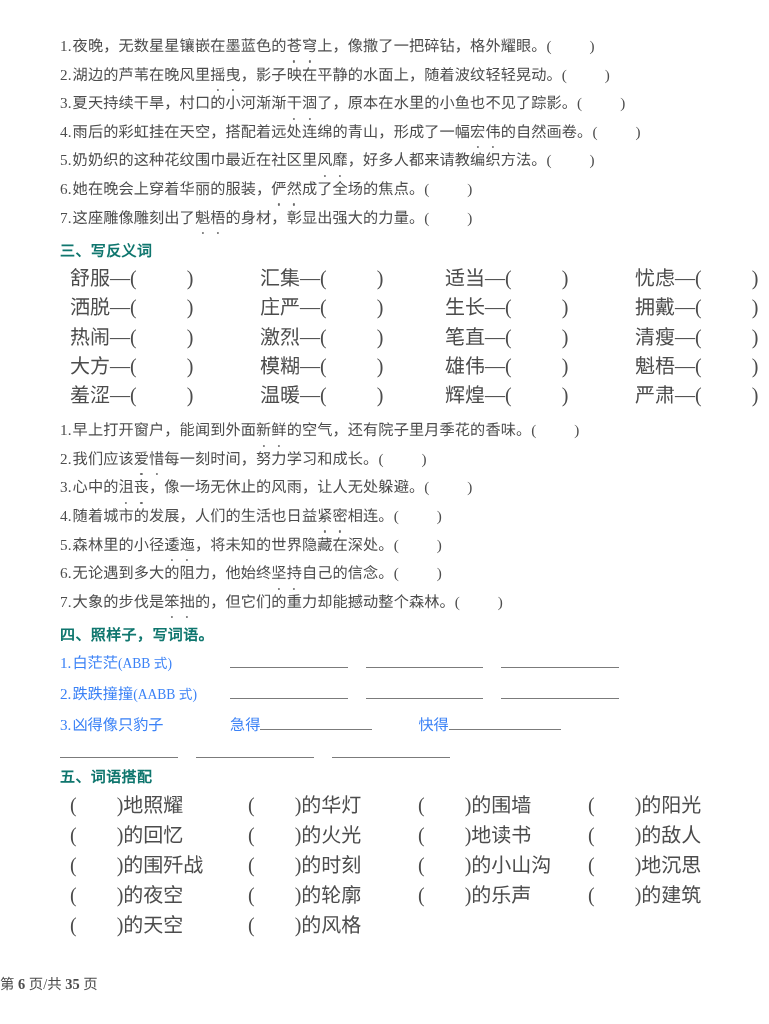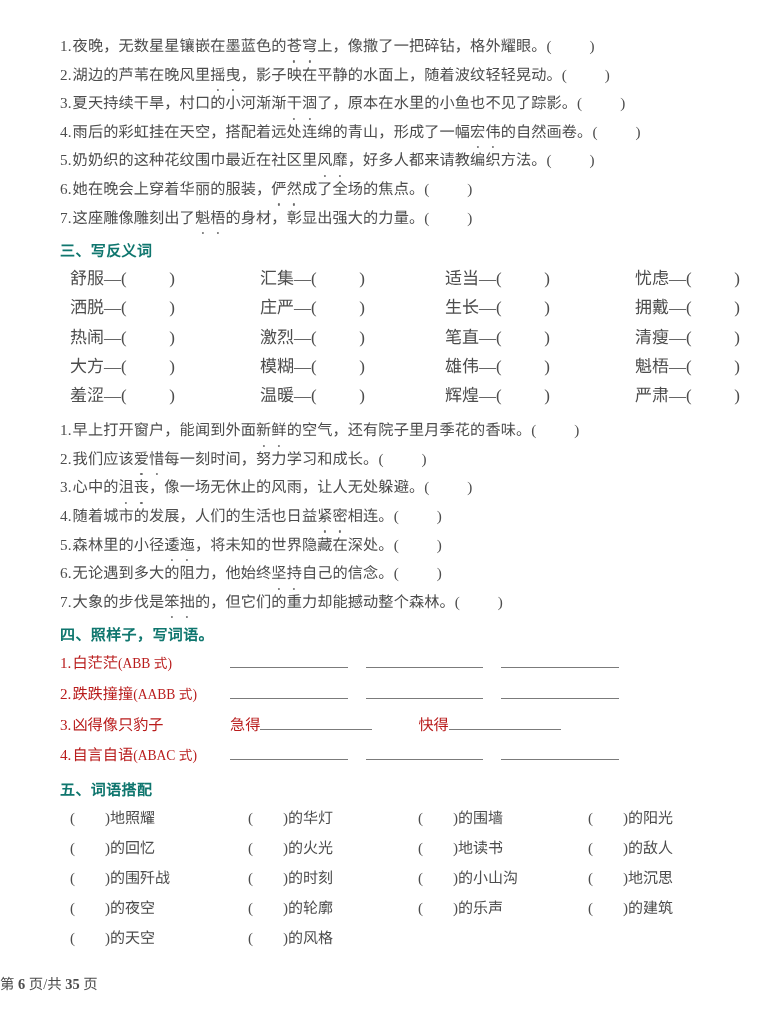--- a/index.html
+++ b/index.html
@@ -67,34 +67,34 @@
     letter-spacing: 0.4px;
   }
 
   
   .antonym-grid {
     display: grid;
     grid-template-columns: 190px 185px 190px 130px;
     margin: 3px 0 6px 10px;
   }
   .antonym-cell {
-    font-size: 17px;
+    font-size: 20px;
     line-height: 29.2px;
     white-space: nowrap;
     color: #4c4c4c;
   }
 
   
   .pattern-row {
     display: flex;
     align-items: baseline;
     font-size: 15.2px;
     line-height: 30px;
     white-space: nowrap;
-    color: #b91c1c;
+    color: #3b82f6;
   }
   .pattern-label {
     width: 170px;
     flex: 0 0 auto;
   }
   .pattern-label .pat-tag {
     font-family: "Liberation Serif", serif;
     font-size: 13.6px;
   }
   .ul-slot {
@@ -115,21 +115,21 @@
   }
   .gap-lg { display: inline-block; width: 46px; }
 
   
   .colloc-grid {
     display: grid;
     grid-template-columns: 178px 170px 170px 140px;
     margin: 3px 0 0 10px;
   }
   .colloc-cell {
-    font-size: 15px;
+    font-size: 20px;
     line-height: 30px;
     white-space: nowrap;
     color: #4c4c4c;
   }
 
   
   .footer {
     position: absolute;
     left: 0;
     right: 0;
@@ -208,21 +208,20 @@
       </div>
       <div class="pattern-row">
         <div class="pattern-label"><span class="num">3.</span><span>凶得像只豹子</span></div>
         <span class="lead">急得</span>
         <span class="ul-slot-sm"></span>
         <span class="gap-lg"></span>
         <span class="lead">快得</span>
         <span class="ul-slot-sm"></span>
       </div>
       <div class="pattern-row">
-        <div class="pattern-label"><span class="num">4.</span><span>自言自语</span><span class="pat-tag">(ABAC 式)</span></div>
         <span class="ul-slot"></span>
         <span class="ul-slot"></span>
         <span class="ul-slot"></span>
       </div>
     </div>
 
   <div class="section-head">五、词语搭配</div>
 
   <div class="colloc-grid" id="colloc-grid">
       <div class="colloc-cell"><span class="paren">(        )</span><span>地照耀</span></div>

